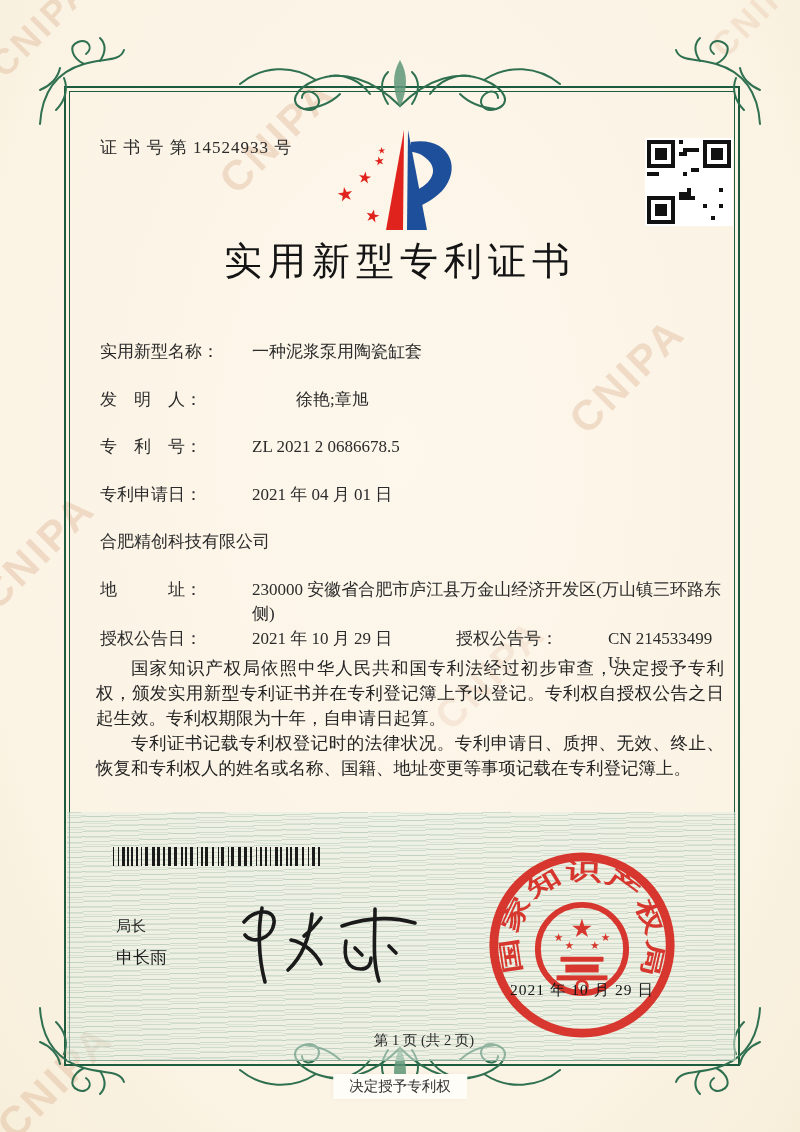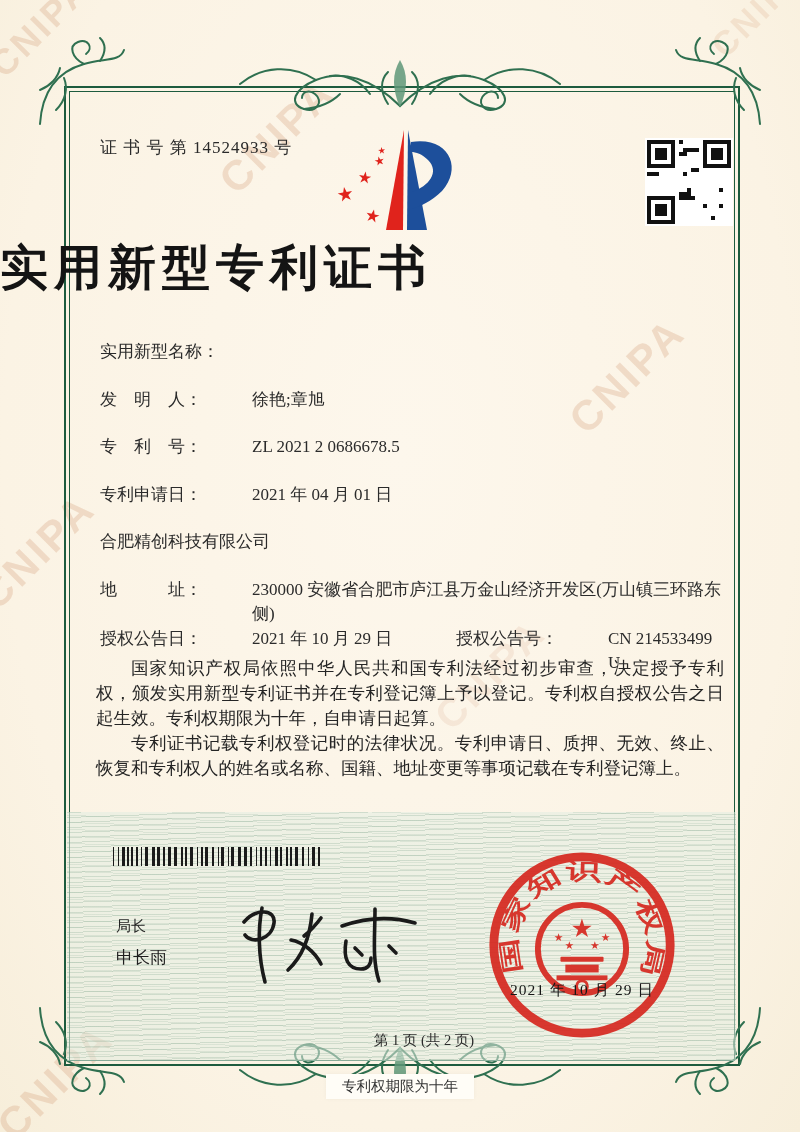--- a/index.html
+++ b/index.html
@@ -27,28 +27,28 @@
   .orn-top{left:220px; top:54px;}
   .orn-bottom{left:220px; top:1038px; transform:scaleY(-1);}
   .corner-tl{left:30px;  top:34px;}
   .corner-tr{left:670px; top:34px;  transform:scaleX(-1);}
   .corner-bl{left:30px;  top:1002px; transform:scaleY(-1);}
   .corner-br{left:670px; top:1002px; transform:scale(-1,-1);}
   
   .cert-no{position:absolute; left:100px; top:136px; font-size:17px; letter-spacing:1px; color:#2a2a2a;}
   .logo{position:absolute; left:330px; top:124px; width:140px; height:116px;}
   .qr{position:absolute; left:645px; top:138px; width:84px; height:84px; background:#fff; padding:2px;}
-  .title{position:absolute; left:0; top:236px; width:100%; 
-         font-size:48px; font-weight:bold; letter-spacing:6px; color:#141414;}
+  .title{position:absolute; left:0; top:236px; width:100%; text-align:center;
+         font-size:38px; font-weight:normal; letter-spacing:6px; color:#141414;}
   
   .row{position:absolute; left:100px; width:624px; display:flex; font-size:17px; line-height:24px; color:#2b2b2b;}
   .lbl{flex:none; width:152px; white-space:pre;}
   .val{flex:1;}
   .val-fixed{flex:none; width:204px;}
-  .r-name{top:340px;} .r-inventor{top:388px;} .r-patno{top:435px;}
+  .r-name{top:340px;} .r-inventor{top:388px;gap:44px;} .r-patno{top:435px;}
   .r-filing{top:483px;} .r-patentee{top:530px;} .r-address{top:578px;}
   .r-grant{top:627px;}
   
   .body-text{position:absolute; left:96px; top:656px; width:628px;
              font-size:17.5px; line-height:25px; text-align:justify; color:#252525;}
   .body-text p{margin:0; text-indent:2em;}
   
   .band{position:absolute; left:67px; top:812px; width:669px; height:249px;
         background-color:rgba(226,236,226,0.55);
         background-image:
@@ -206,20 +206,21 @@
         <rect x="0" y="56" width="28" height="28" fill="#111"></rect>
         <rect x="4" y="60" width="20" height="20" fill="#fff"></rect>
         <rect x="8" y="64" width="12" height="12" fill="#111"></rect>
       </svg>
   </div>
 
   <div class="title">实用新型专利证书</div>
 
   <div class="row r-name">
     <span class="lbl">实用新型名称：</span>
+    <span class="val">一种泥浆泵用陶瓷缸套</span>
   </div>
   <div class="row r-inventor">
     <span class="lbl">发　明　人：</span>
     <span class="val">徐艳;章旭</span>
   </div>
   <div class="row r-patno">
     <span class="lbl">专　利　号：</span>
     <span class="val">ZL 2021 2 0686678.5</span>
   </div>
   <div class="row r-filing">
@@ -324,15 +325,15 @@
       <text x="13" y="4" font-size="11" fill="#d6281f" text-anchor="middle">★</text>
       <rect x="-22" y="12" width="44" height="5" rx="1" fill="#d6281f"></rect>
       <rect x="-17" y="20" width="34" height="8" fill="#d6281f"></rect>
       <rect x="-26" y="31" width="52" height="5" fill="#d6281f"></rect>
       <circle cx="0" cy="42" r="5.5" fill="none" stroke="#d6281f" stroke-width="3"></circle>
     </g>
   </svg>
   <div class="seal-date">2021 年 10 月 29 日</div>
 
   <div class="page-info">第 1 页 (共 2 页)</div>
-  <div class="note">专利权期限为十年</div>
+  <div class="note">决定授予专利权</div>
 
 </div>
 
 </body></html>

